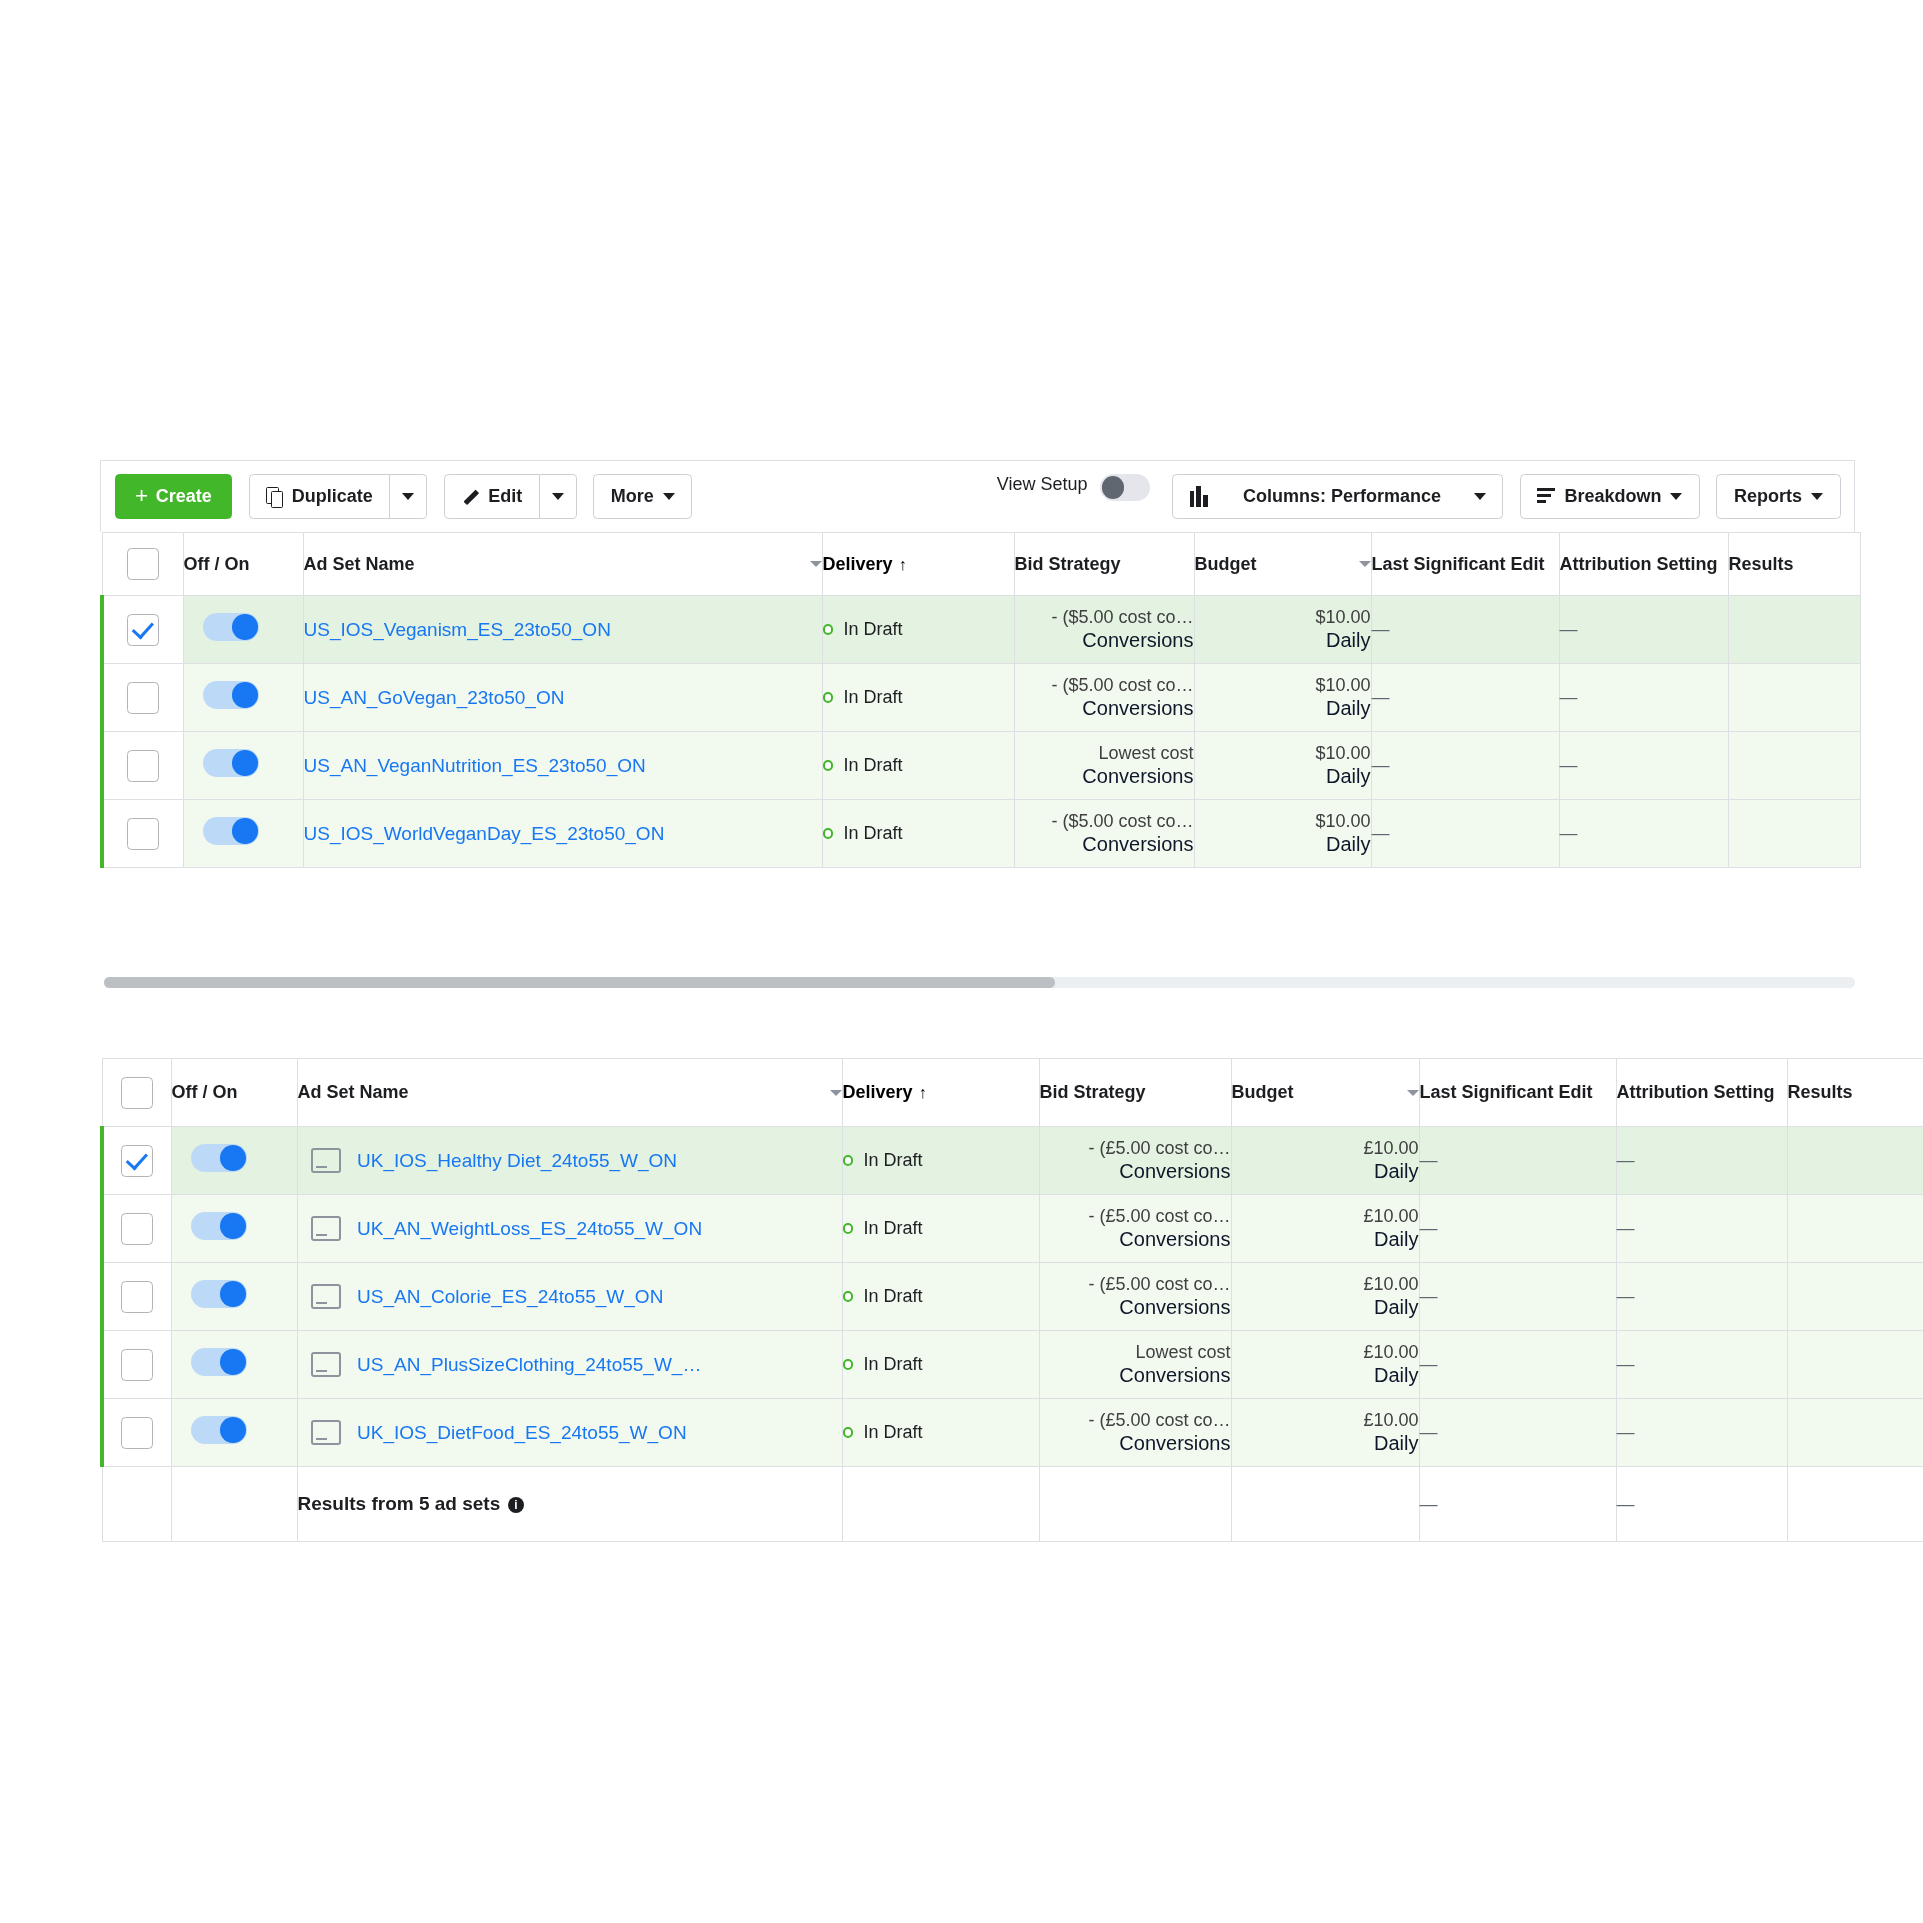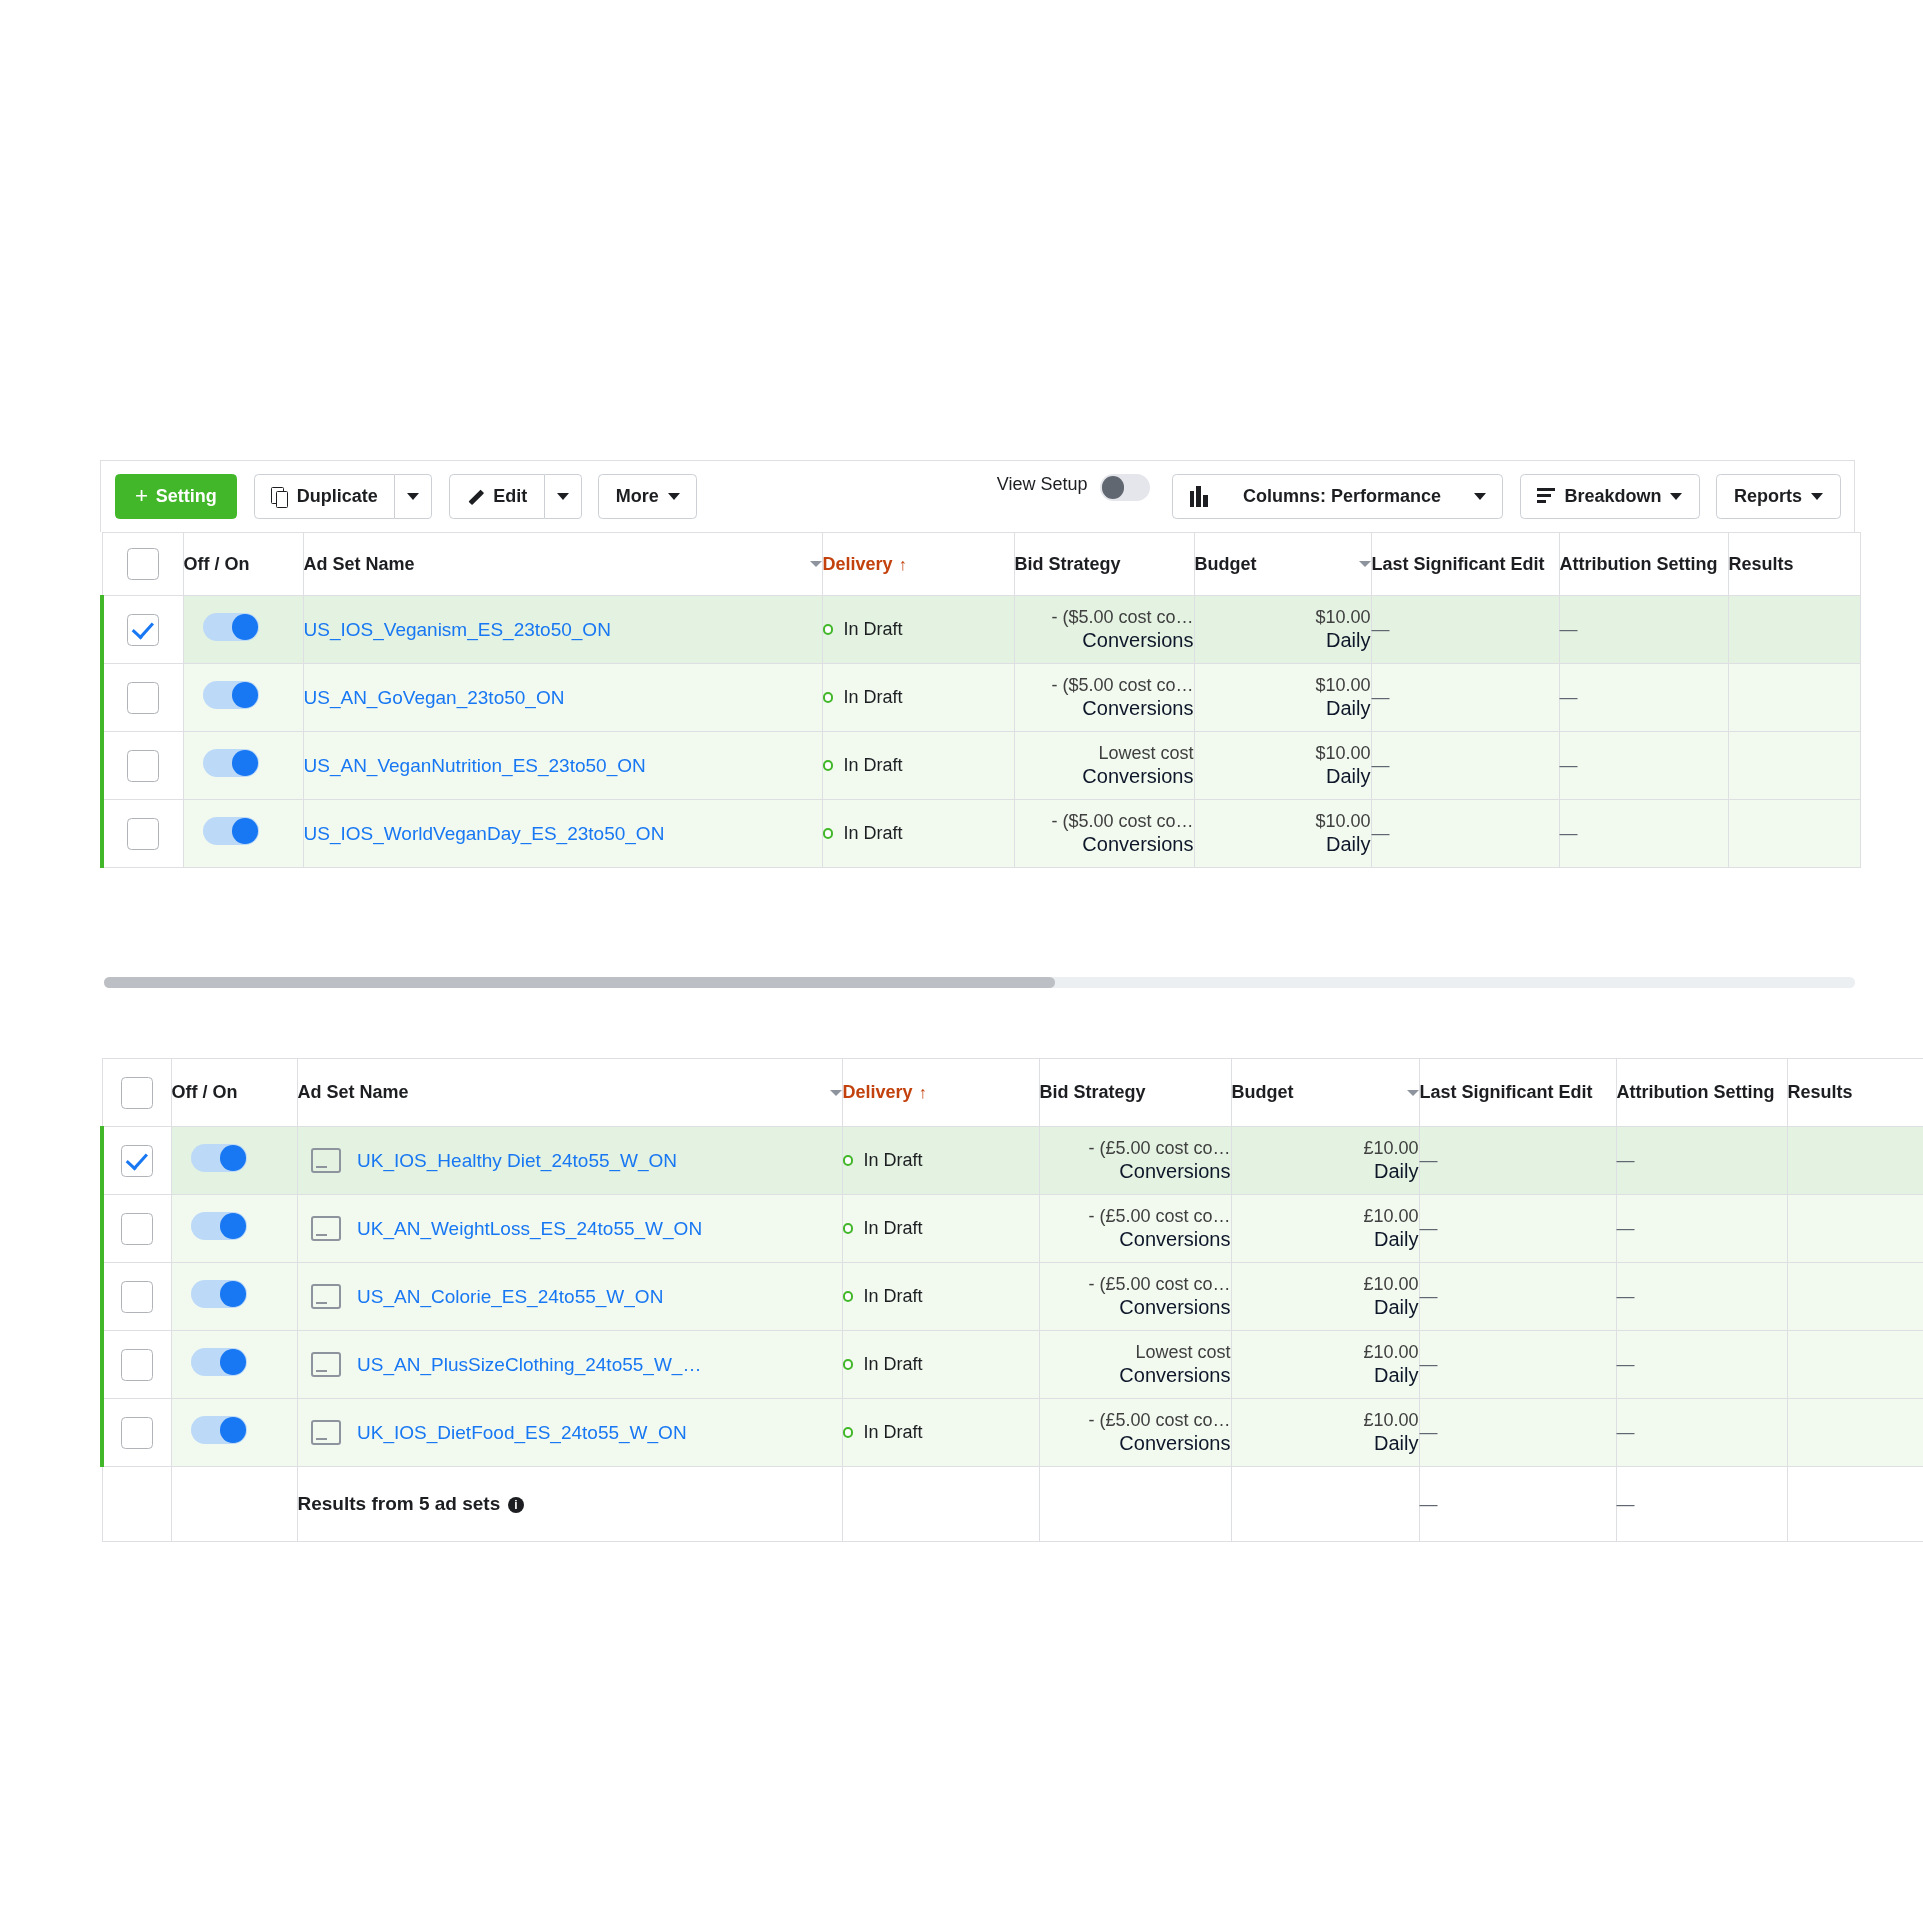--- a/index.html
+++ b/index.html
@@ -153,21 +153,21 @@
     background: #ffffff;
     height: 63px;
     font-size: 18px;
     color: #1c1e21;
     font-weight: bold;
     text-align: left;
     padding: 0 13.5px;
     vertical-align: middle;
   }
   th.center { text-align: center; padding: 0; }
-  th .sorted { color: #c2410c; }
+  th .sorted { color: #000000; }
   .th-inner { display: flex; align-items: center; }
   .th-caret {
     width: 0; height: 0;
     border-left: 6px solid transparent;
     border-right: 6px solid transparent;
     border-top: 6.8px solid #8d949e;
     margin-left: auto;
   }
   .arrow-up { margin-left: 6px; font-size: 16.5px; }
 
@@ -318,21 +318,21 @@
 
   <div class="top-notch"></div>
 
   <div class="panel1">
 
     <div class="toolbar">
       <div class="tb-left">
 
         <div class="btn create">
           <span class="plus">+</span>
-          <span>Setting</span>
+          <span>Create</span>
         </div>
 
         <div class="group">
           <div class="btn main">
             <span class="ico">
                 <span class="dup-icon"></span>
               </span>
             <span>Duplicate</span>
           </div>
           <div class="btn caret">

